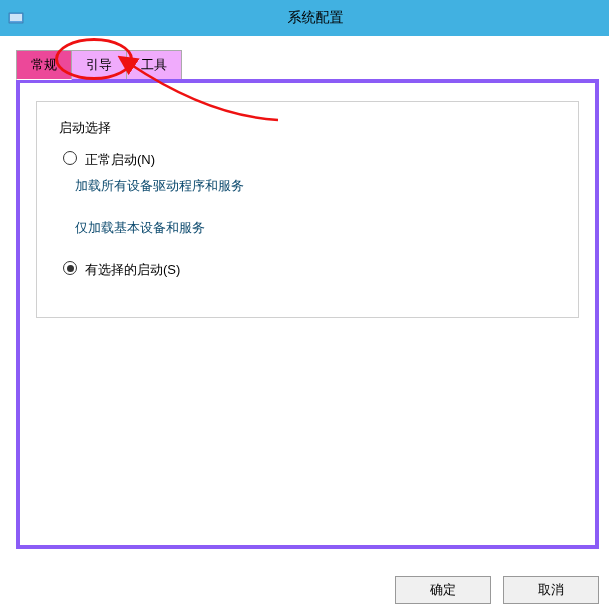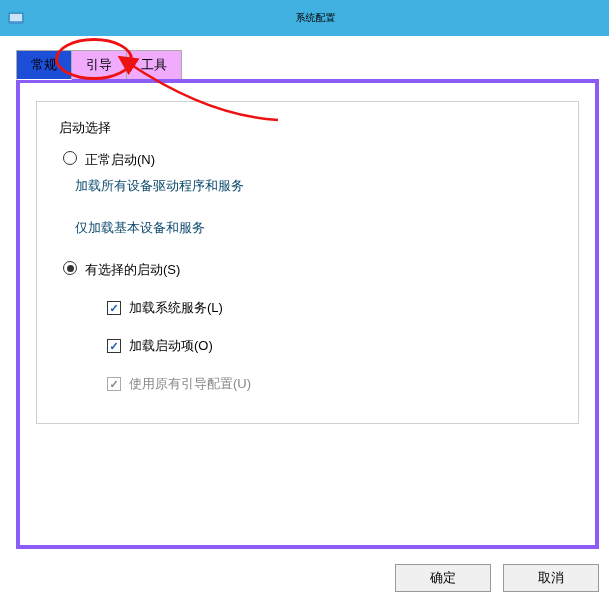--- a/index.html
+++ b/index.html
@@ -1,24 +1,24 @@
 <!DOCTYPE html>
 <html><head>
   <meta charset="utf-8">
   <style>
     * { box-sizing: border-box; margin: 0; padding: 0; font-family: "Microsoft YaHei", "SimSun", sans-serif; font-size: 13px; }
     body { width: 609px; height: 607px; background: #fff; overflow: hidden; position: relative; }
     
     .titlebar { background: #41b1e1; height: 36px; display: flex; align-items: center; padding: 0 8px; color: #000; }
     .titlebar .icon { width: 16px; height: 16px; margin-right: 6px; }
-    .titlebar .title { flex: 1; text-align: center; font-size: 10px; }
+    .titlebar .title { flex: 1; text-align: center; font-size: 14px; }
     
     .tabs { display: flex; margin-top: 14px; margin-left: 16px; position: relative; }
     .tab { padding: 5px 14px; border: 1px solid #aaa; background: #f0abfc; cursor: pointer; border-bottom: none; position: relative; margin-right: -1px; }
-    .tab.active { background: #1d4ed8; z-index: 2; border-bottom: 1px solid #fff; margin-bottom: -1px; }
+    .tab.active { background: #ec4899; z-index: 2; border-bottom: 1px solid #fff; margin-bottom: -1px; }
     
     .tab-content { border: 4px solid #8b5cf6; margin: 0 10px 0 16px; position: relative; padding: 18px 16px 50px 16px; min-height: 470px; }
     
     .fieldset { border: 1px solid #d0d0d0; padding: 18px 16px 30px 16px; }
     .fieldset .legend { background: #fff; padding: 0 4px; margin-top: -26px; margin-left: 2px; display: inline-block; }
     
     .radio-group { margin-left: 10px; margin-top: 14px; }
     .radio-item { display: flex; margin-bottom: 8px; cursor: pointer; }
     .radio-circle { width: 14px; height: 14px; border: 1px solid #333; border-radius: 50%; margin-right: 8px; display: flex; align-items: center; justify-content: center; flex-shrink: 0; }
     .radio-circle.checked::after { content: ""; width: 7px; height: 7px; background: #333; border-radius: 50%; }
@@ -26,21 +26,21 @@
     
     .checkbox-group { margin-left: 44px; }
     .checkbox-item { display: flex; align-items: center; margin-top: 20px; cursor: pointer; }
     .checkbox-box { width: 14px; height: 14px; border: 1px solid #333; margin-right: 8px; display: flex; align-items: center; justify-content: center; flex-shrink: 0; background: #fff; }
     .checkbox-box.checked { background: #fff; }
     .checkbox-box.checked::after { content: "✓"; font-size: 11px; color: #1a5fb4; font-weight: bold; line-height: 1; }
     .checkbox-item.disabled { color: #888; cursor: default; }
     .checkbox-item.disabled .checkbox-box { border-color: #aaa; }
     .checkbox-item.disabled .checkbox-box.checked::after { color: #888; }
     
-    .buttons { position: absolute; bottom: 15px; right: 10px; display: flex; gap: 12px; }
+    .buttons { position: absolute; bottom: 3px; right: 10px; display: flex; gap: 12px; }
     .btn { width: 96px; height: 28px; border: 1px solid #999; background: #f0f0f0; cursor: pointer; font-size: 13px; display: flex; align-items: center; justify-content: center; }
     
     .annotation-ellipse { position: absolute; left: 55px; top: 38px; width: 78px; height: 42px; border: 3px solid #e11; border-radius: 50%; pointer-events: none; z-index: 100; }
     .annotation-arrow { position: absolute; left: 108px; top: 46px; width: 180px; height: 80px; pointer-events: none; z-index: 100; }
   </style>
 </head>
 <body>
 
 <div class="titlebar">
   <span class="icon">
@@ -69,34 +69,20 @@
       </div>
       <div class="radio-desc">加载所有设备驱动程序和服务</div>
 
       <div class="radio-desc">仅加载基本设备和服务</div>
 
       <div class="radio-item">
         <span class="radio-circle checked"></span>
         <span>有选择的启动(S)</span>
       </div>
 
-      <div class="checkbox-group">
-        <div class="checkbox-item">
-          <span class="checkbox-box checked"></span>
-          <span>加载系统服务(L)</span>
-        </div>
-        <div class="checkbox-item">
-          <span class="checkbox-box checked"></span>
-          <span>加载启动项(O)</span>
-        </div>
-        <div class="checkbox-item disabled">
-          <span class="checkbox-box checked"></span>
-          <span>使用原有引导配置(U)</span>
-        </div>
-      </div>
     </div>
   </div>
 </div>
 
 <div class="buttons">
   <div class="btn">
       <span>确定</span>
     </div>
   <div class="btn">
       <span>取消</span>

